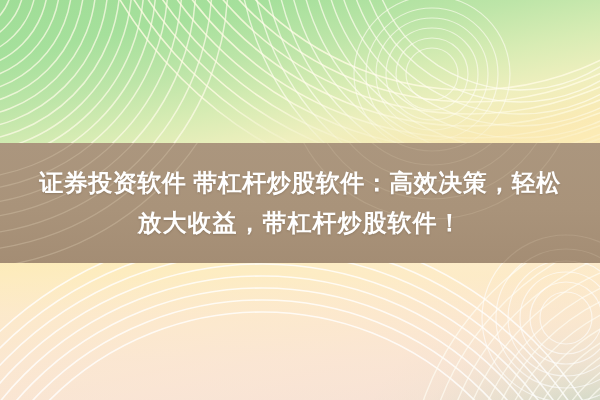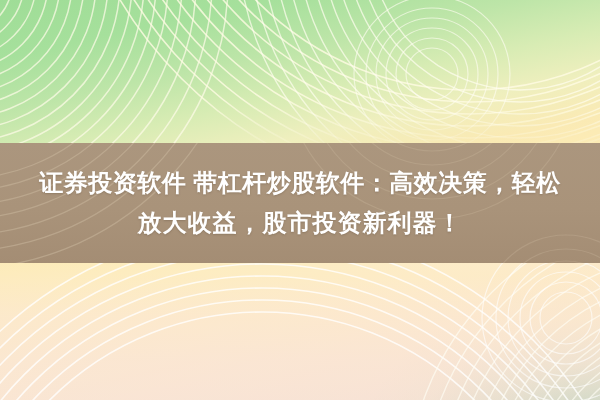--- a/index.html
+++ b/index.html
@@ -267,17 +267,17 @@
           <circle cx="262" cy="472" r="312"></circle>
           <circle cx="262" cy="472" r="324"></circle>
           <circle cx="262" cy="472" r="336"></circle>
           <circle cx="262" cy="472" r="348"></circle>
         </g>
       </svg>
     </div>
 
     <div class="title-text">
       <div class="title-line title-line-1">证券投资软件 带杠杆炒股软件：高效决策，轻松</div>
-      <div class="title-line title-line-2">放大收益，股市投资新利器！</div>
+      <div class="title-line title-line-2">放大收益，带杠杆炒股软件！</div>
     </div>
   </div>
 
 </div>
 
 </body></html>

